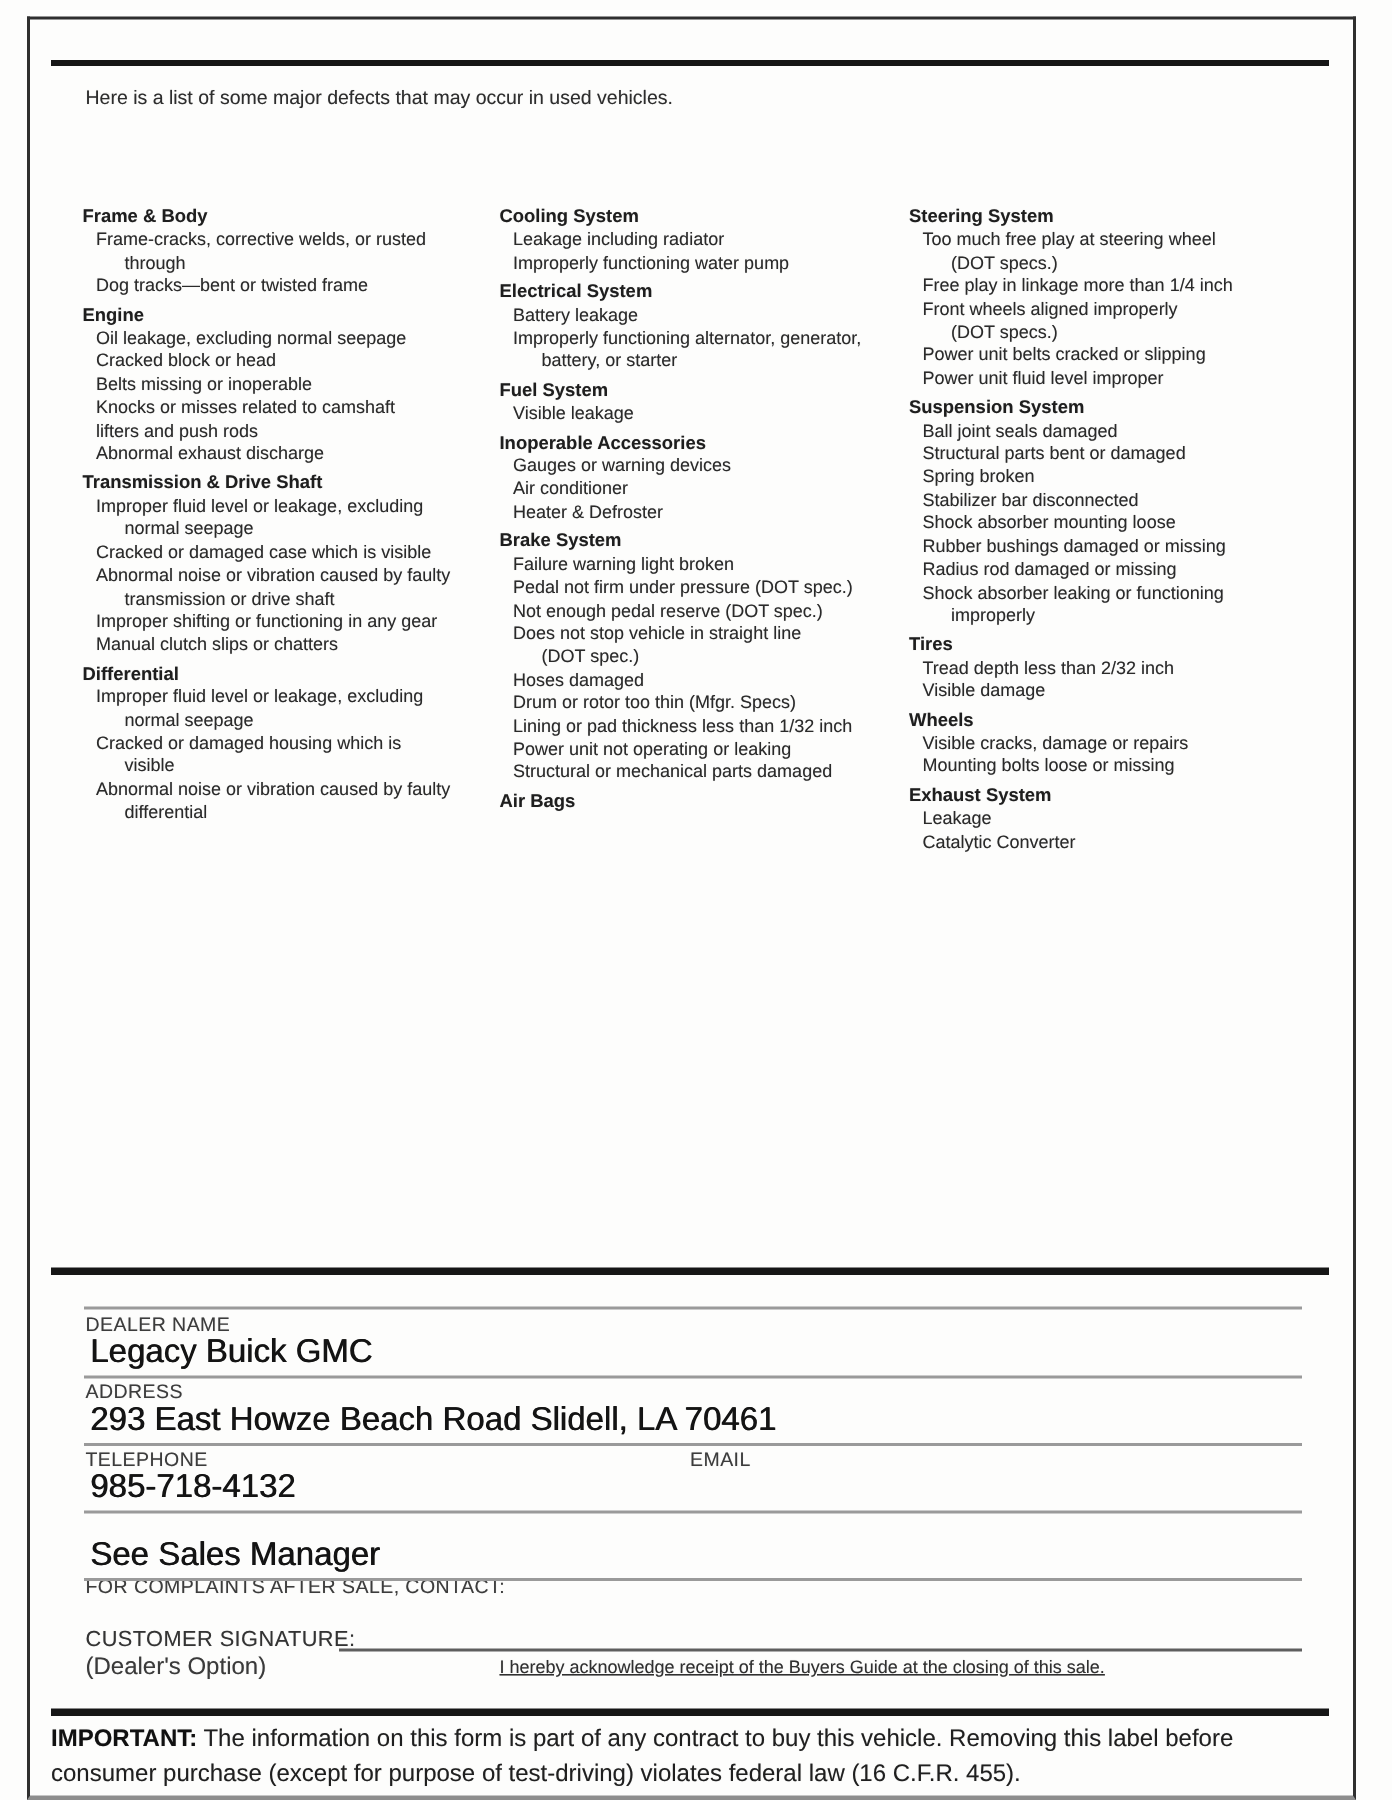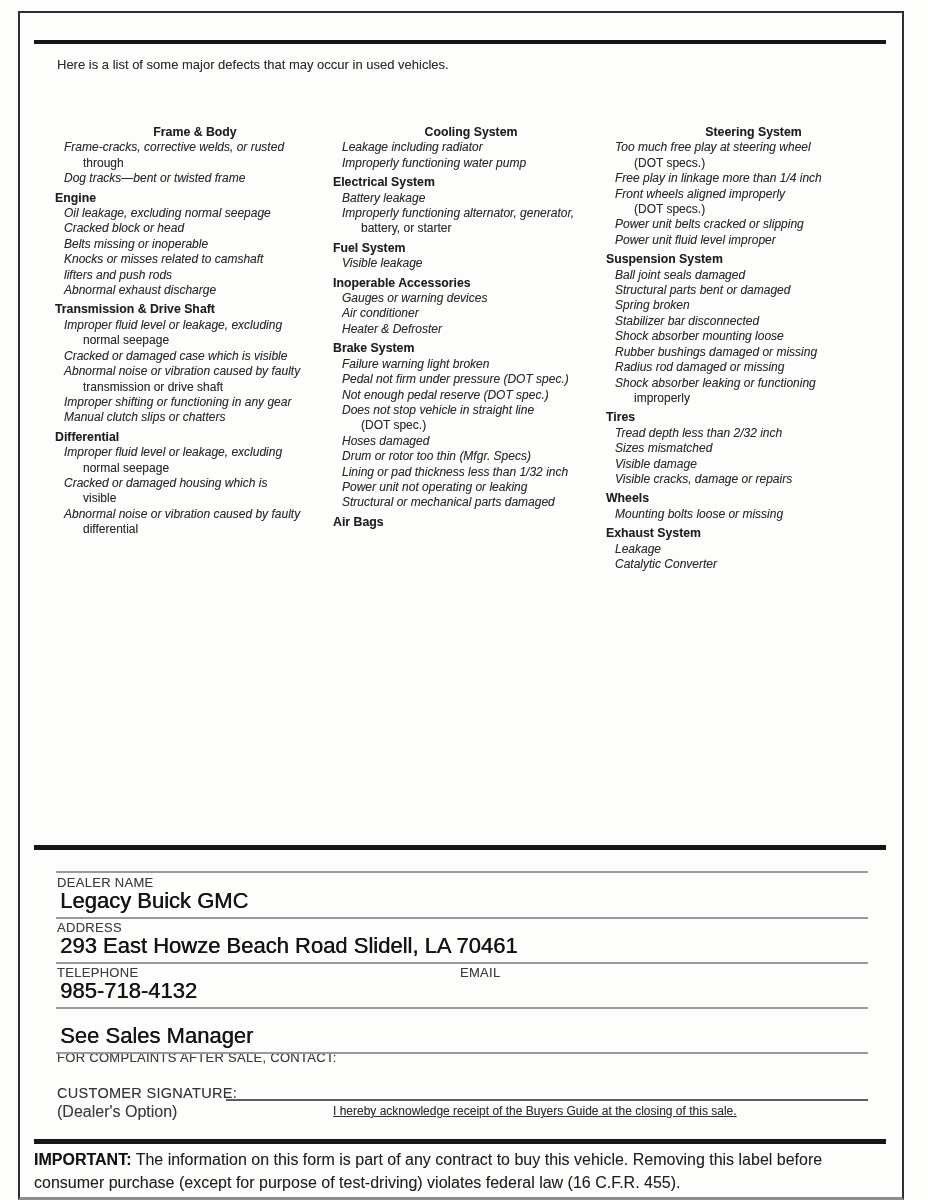--- a/index.html
+++ b/index.html
@@ -15,22 +15,22 @@
   #rule-top{top:40px;}
   #rule-mid{top:845px;height:5px;}
   #rule-bottom{top:1139px;height:5px;}
   .intro{position:absolute;left:57px;top:57px;font-size:13px;color:#2d2d2d;}
   .col{position:absolute;top:121px;}
   #col0{left:55px;width:280px;}
   #col1{left:333px;width:276px;}
   #col2{left:606px;width:295px;}
   .ln{font-size:12px;line-height:15.4px;color:#2a2a2a;white-space:nowrap;}
   .h{font-weight:700;font-size:12.3px;margin-top:4px;color:#1e1e1e;}
-  .h:first-child{margin-top:4px;text-align:center;}
-  .i{padding-left:9px;font-style:italic;}
+  .h:first-child{margin-top:16px;}
+  .i{padding-left:9px;}
   .c{padding-left:28px;}
   .fline{position:absolute;left:56px;width:812px;height:2px;background:#9a9a9a;}
   .flabel{position:absolute;font-size:13px;color:#3c3c3c;letter-spacing:0.3px;}
   .fvalue{position:absolute;font-size:22px;color:#141414;text-shadow:0.45px 0 0 #141414;}
   .sig-label{position:absolute;left:57px;top:1085px;font-size:14.5px;color:#333;letter-spacing:0.3px;}
   .sig-line{position:absolute;left:226px;top:1099px;width:642px;height:1.5px;background:#5e5e5e;}
   .sig-note{position:absolute;left:57px;top:1103px;font-size:16px;color:#3a3a3a;}
   .ack{position:absolute;left:333px;top:1104px;font-size:12px;color:#303030;text-decoration:underline;}
   .important{position:absolute;left:34px;top:1148px;width:852px;font-size:16px;line-height:23px;color:#1f1f1f;}
   .important b{color:#111;}
@@ -114,24 +114,23 @@
       <div class="ln i">Structural parts bent or damaged</div>
       <div class="ln i">Spring broken</div>
       <div class="ln i">Stabilizer bar disconnected</div>
       <div class="ln i">Shock absorber mounting loose</div>
       <div class="ln i">Rubber bushings damaged or missing</div>
       <div class="ln i">Radius rod damaged or missing</div>
       <div class="ln i">Shock absorber leaking or functioning</div>
       <div class="ln c">improperly</div>
       <div class="ln h">Tires</div>
       <div class="ln i">Tread depth less than 2/32 inch</div>
-      <div class="ln i">Sizes mismatched</div>
       <div class="ln i">Visible damage</div>
+      <div class="ln h">Wheels</div>
       <div class="ln i">Visible cracks, damage or repairs</div>
-      <div class="ln h">Wheels</div>
       <div class="ln i">Mounting bolts loose or missing</div>
       <div class="ln h">Exhaust System</div>
       <div class="ln i">Leakage</div>
       <div class="ln i">Catalytic Converter</div>
     </div>
 
   <div class="thick-rule" id="rule-mid"></div>
 
   <div class="fline" style="top:871px"></div>
   <div class="flabel" style="left:57px;top:875px">DEALER NAME</div>

